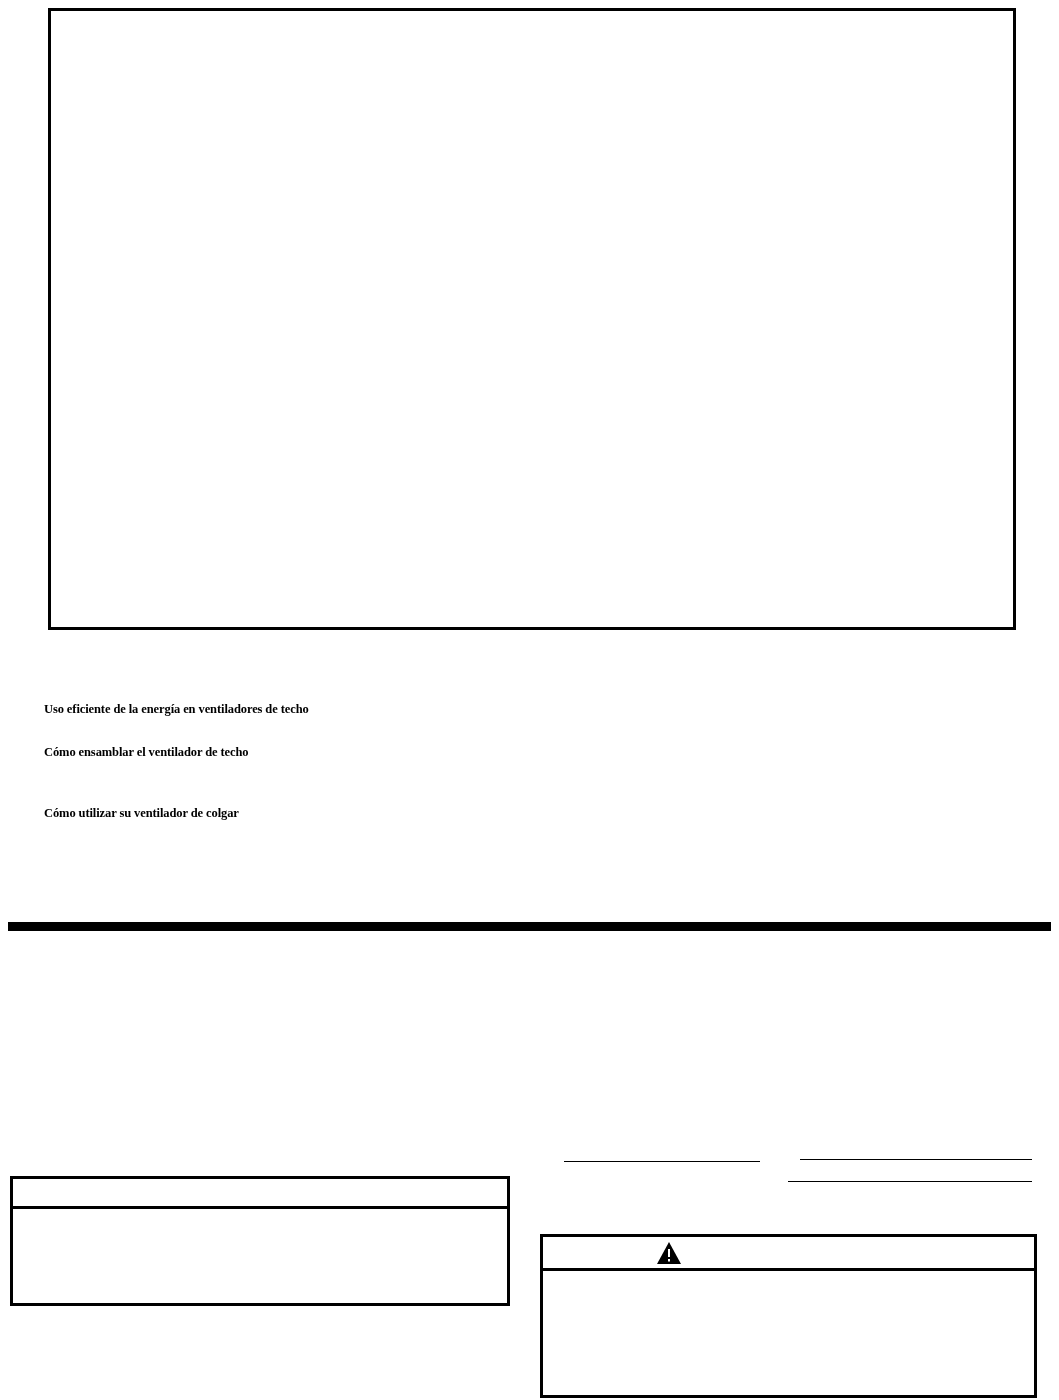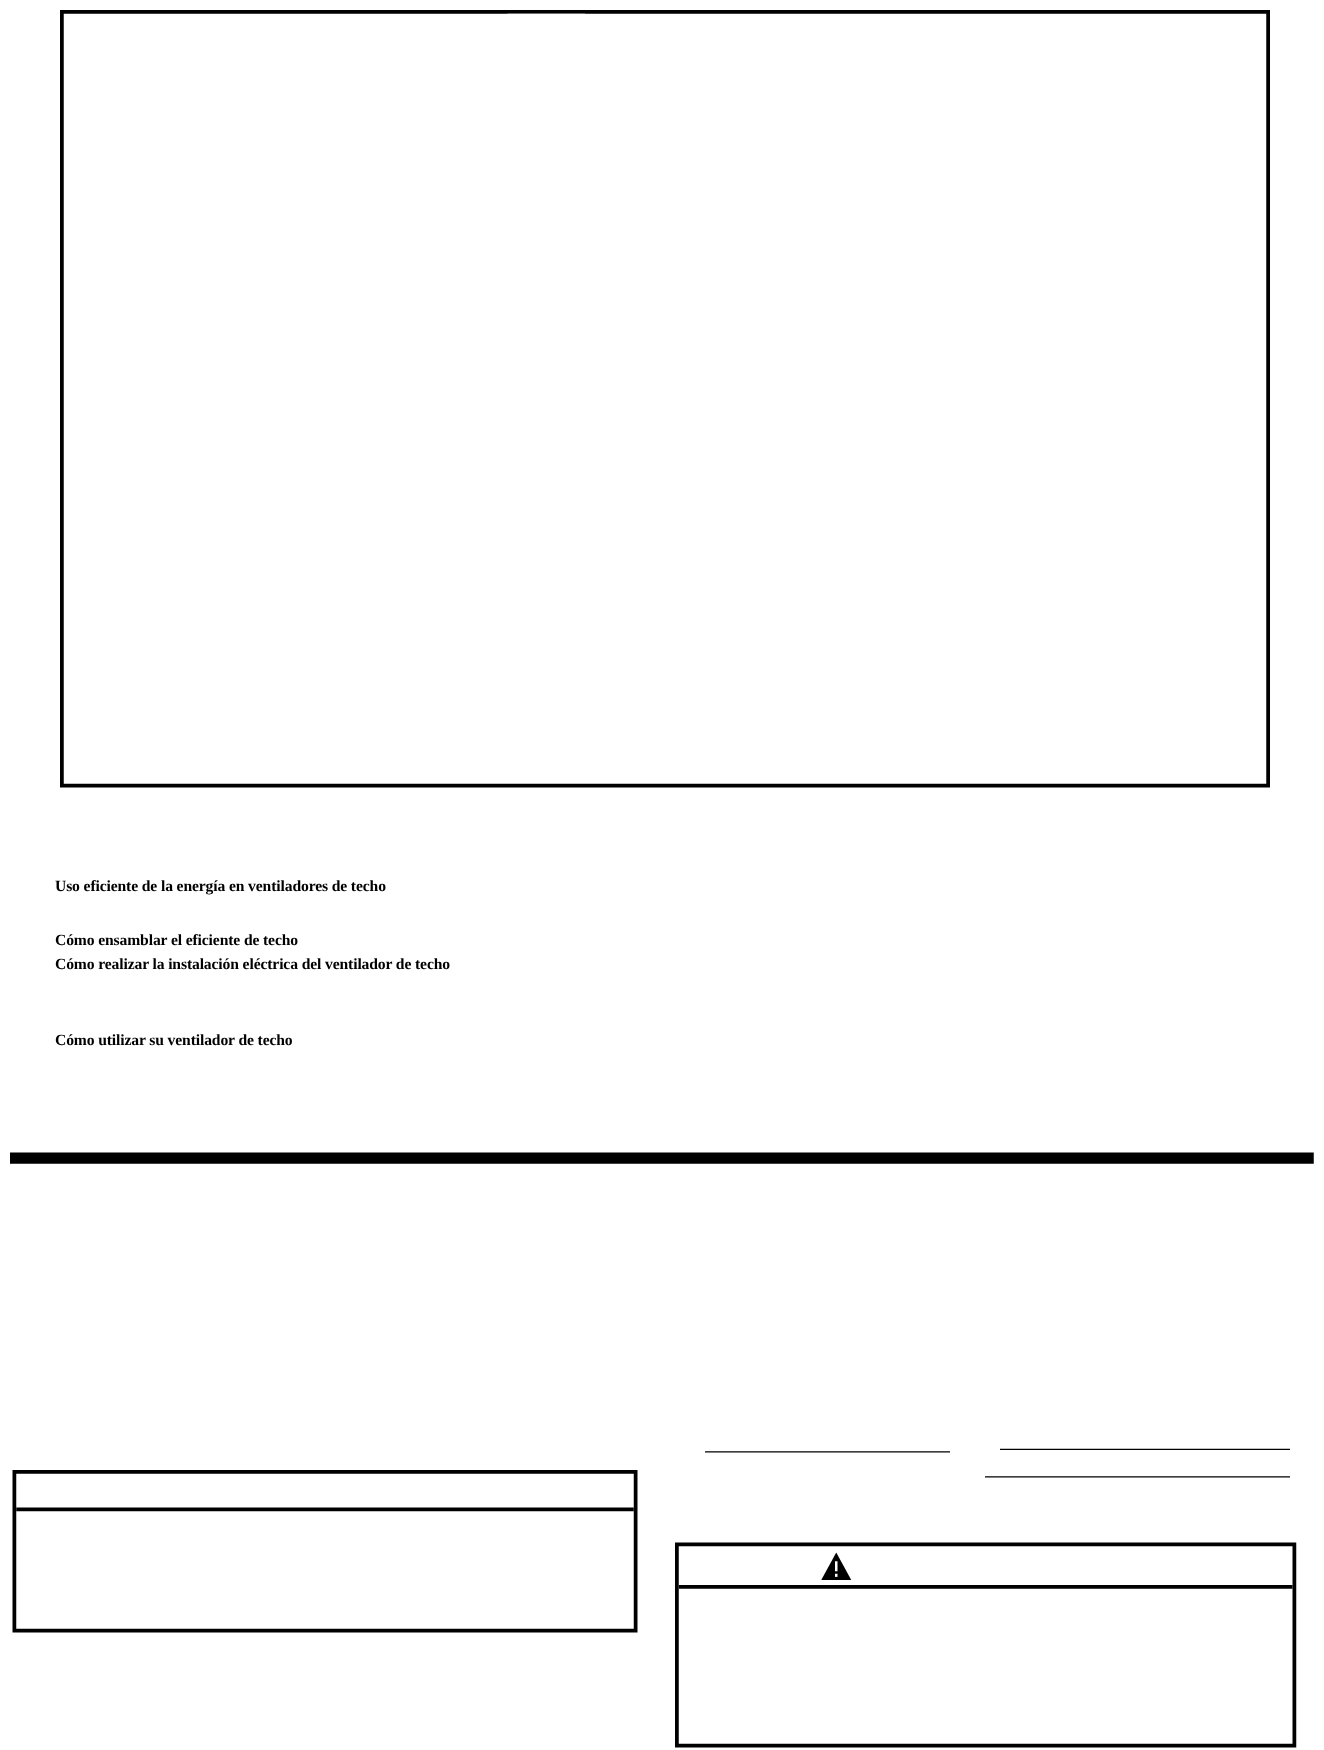--- a/index.html
+++ b/index.html
@@ -132,24 +132,23 @@
 
 <div class="page">
 
   <div class="top-box">
     <div class="top-box-notch"></div>
   </div>
 
   <div class="toc">
     <div class="toc-line">Uso eficiente de la energía en ventiladores de techo</div>
     <div class="toc-gap-lg"></div>
-    <div class="toc-line">Cómo ensamblar el eficiente de techo</div>
-    <div class="toc-line">Cómo realizar la instalación eléctrica del ventilador de techo</div>
+    <div class="toc-line">Cómo ensamblar el ventilador de techo</div>
     <div class="toc-gap-xl"></div>
-    <div class="toc-line">Cómo utilizar su ventilador de techo</div>
+    <div class="toc-line">Cómo utilizar su ventilador de colgar</div>
   </div>
 
   <div class="hr-heavy"></div>
 
   <div class="left-box">
     <div class="left-box-header"></div>
     <div class="left-box-body"></div>
   </div>
 
   <div class="rule rule-a"></div>

